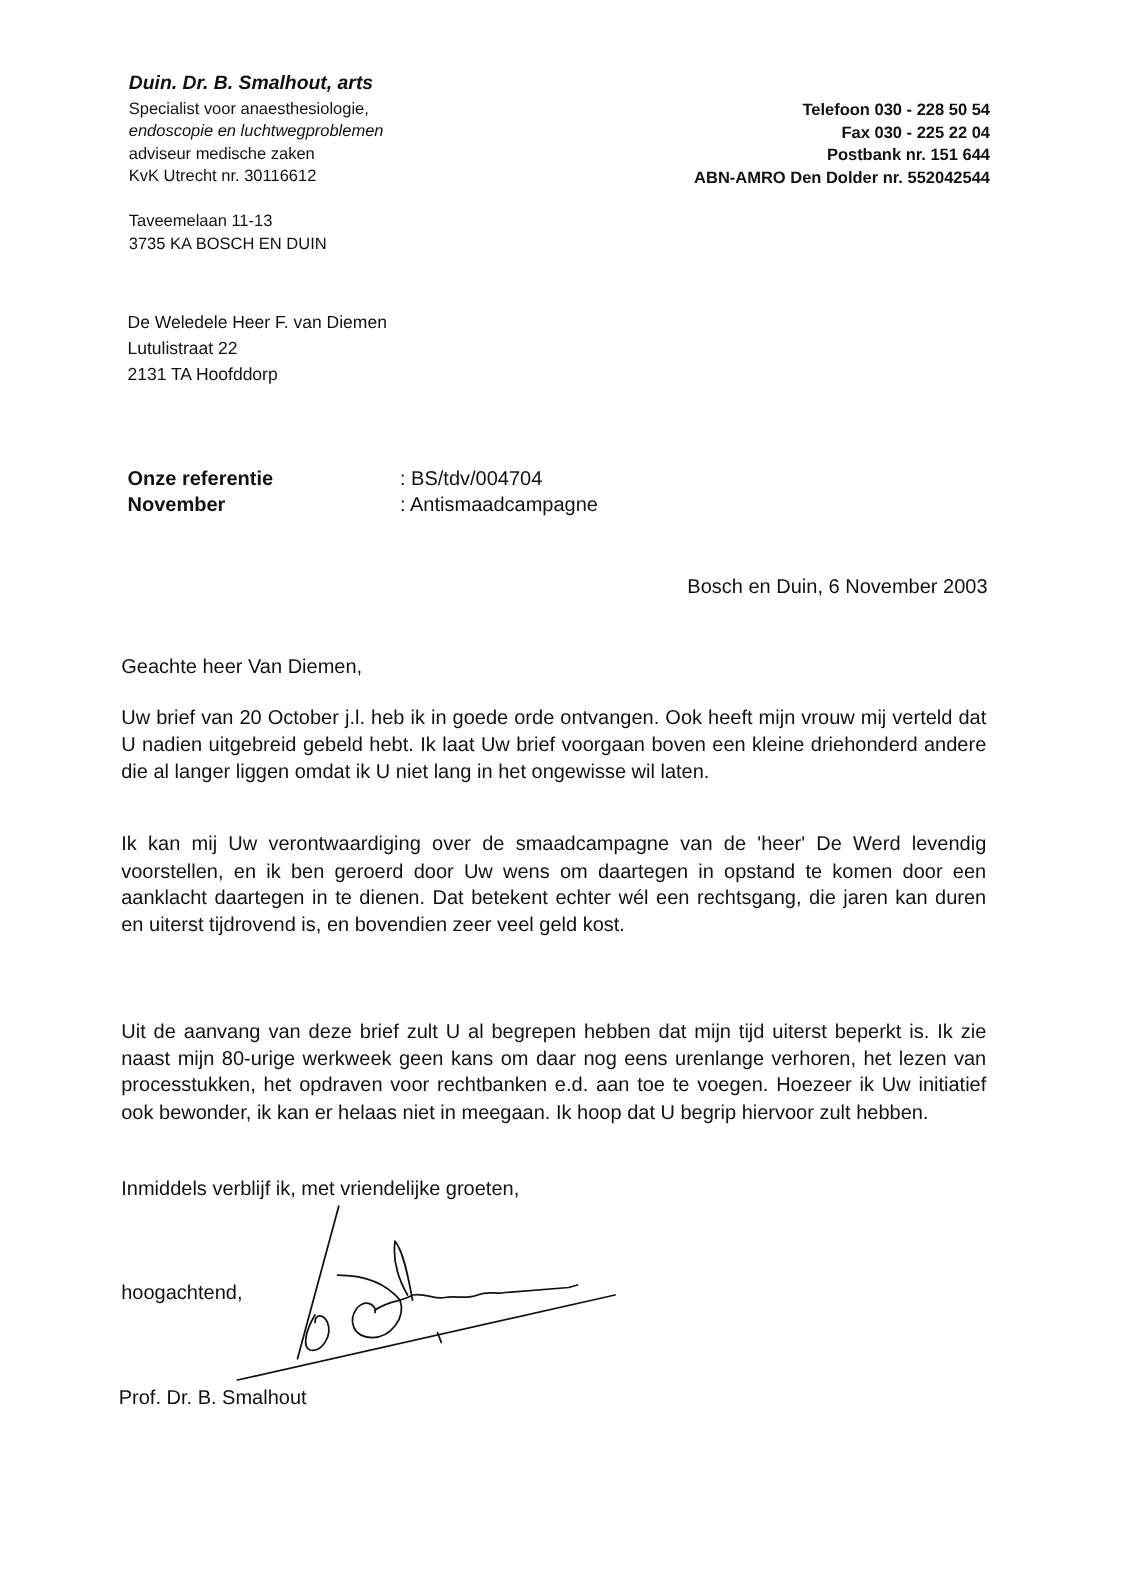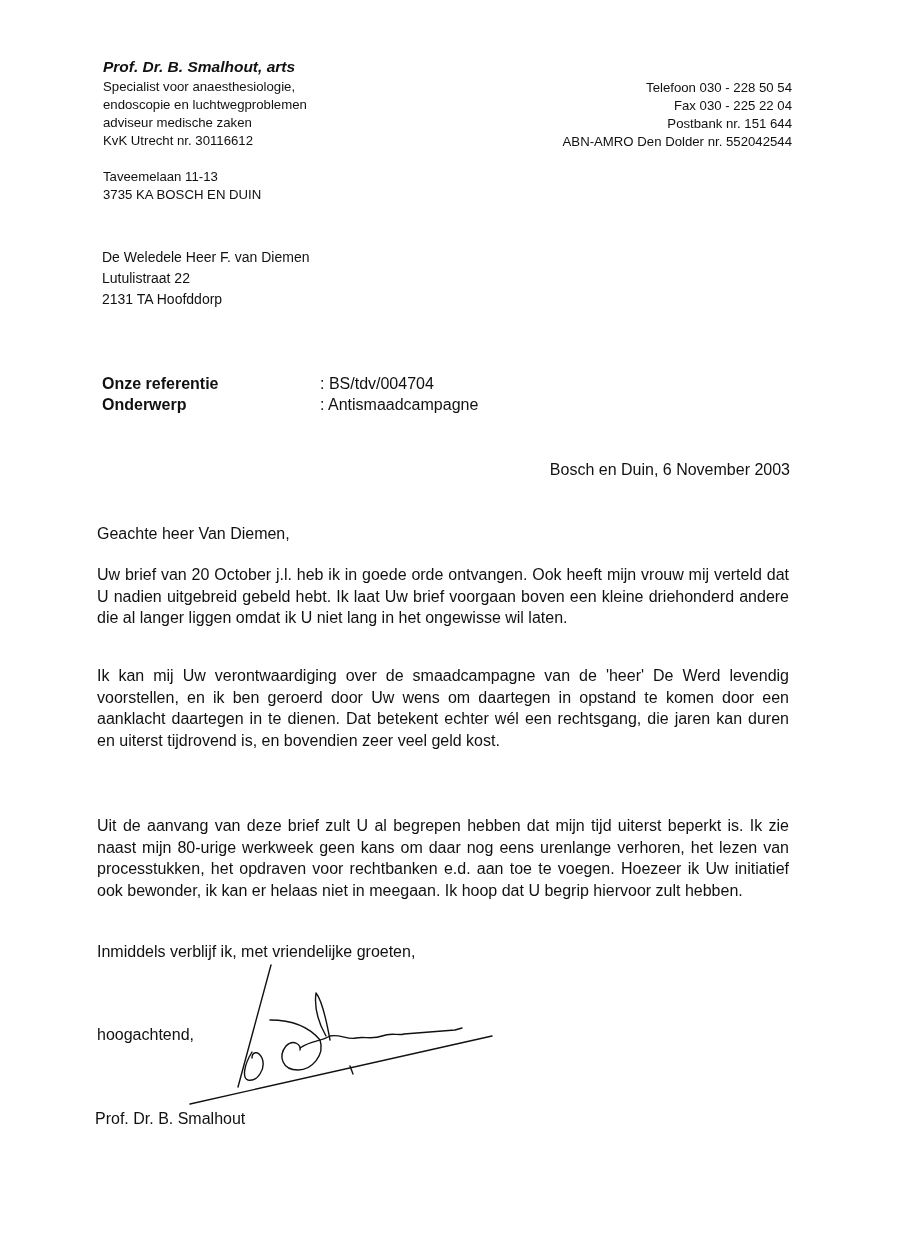--- a/index.html
+++ b/index.html
@@ -1,51 +1,51 @@
 <!DOCTYPE html>
 <html><head>
 <meta charset="utf-8">
 <style>
   html, body { margin: 0; padding: 0; background: #ffffff; }
   body { width: 900px; height: 1258px; position: relative; overflow: hidden;
          font-family: "Liberation Sans", sans-serif; color: #111111; }
   .abs { position: absolute; white-space: nowrap; }
   .lh-head { font-size: 13.2px; line-height: 18px; }
   .sender-name { font-size: 15.5px; font-weight: bold; font-style: italic; line-height: 18px; }
-  .contact { right: 108px; text-align: right; font-size: 13.2px; line-height: 17.8px; }
+  .contact { right: 108px; text-align: right; font-size: 13.2px; line-height: 17.8px; font-weight: bold; }
   .recipient { font-size: 14px; line-height: 20.5px; }
   .ref-label { font-size: 16px; font-weight: bold; line-height: 21px; }
   .ref-val { font-size: 16px; line-height: 21px; }
   .body-text { font-size: 16px; line-height: 21.5px; }
   .para { position: absolute; left: 97px; width: 692px; text-align: justify; font-size: 16px; line-height: 21.6px; white-space: normal; }
   .sig { position: absolute; left: 0; top: 0; width: 900px; height: 1258px; pointer-events: none; }
 </style>
 </head>
 <body>
 
-<div class="abs sender-name" style="left:103px; top:58px;">Prof. Dr. B. Smalhout, arts</div>
+<div class="abs sender-name" style="left:103px; top:58px;">Duin. Dr. B. Smalhout, arts</div>
 <div class="abs lh-head" style="left:103px; top:78px;">Specialist voor anaesthesiologie,</div>
-<div class="abs lh-head" style="left:103px; top:96px;">endoscopie en luchtwegproblemen</div>
+<div class="abs lh-head" style="left:103px; top:96px;font-style:italic;">endoscopie en luchtwegproblemen</div>
 <div class="abs lh-head" style="left:103px; top:114px;">adviseur medische zaken</div>
 <div class="abs lh-head" style="left:103px; top:132px;">KvK Utrecht nr. 30116612</div>
 <div class="abs lh-head" style="left:103px; top:168px;">Taveemelaan 11-13</div>
 <div class="abs lh-head" style="left:103px; top:186px;">3735 KA  BOSCH EN DUIN</div>
 
 <div class="abs contact" style="top:79px;">Telefoon 030 - 228 50 54</div>
 <div class="abs contact" style="top:97px;">Fax 030 - 225 22 04</div>
 <div class="abs contact" style="top:115px;">Postbank nr. 151 644</div>
 <div class="abs contact" style="top:133px;">ABN-AMRO Den Dolder nr. 552042544</div>
 
 <div class="abs recipient" style="left:102px; top:247px;">De Weledele Heer F. van Diemen</div>
 <div class="abs recipient" style="left:102px; top:268px;">Lutulistraat 22</div>
 <div class="abs recipient" style="left:102px; top:289px;">2131 TA  Hoofddorp</div>
 
 <div class="abs ref-label" style="left:102px; top:373px;">Onze referentie</div>
 <div class="abs ref-val" style="left:320px; top:373px;">: BS/tdv/004704</div>
-<div class="abs ref-label" style="left:102px; top:394px;">Onderwerp</div>
+<div class="abs ref-label" style="left:102px; top:394px;">November</div>
 <div class="abs ref-val" style="left:320px; top:394px;">: Antismaadcampagne</div>
 
 <div class="abs body-text" style="right:110px; top:459px;">Bosch en Duin, 6 November  2003</div>
 
 <div class="abs body-text" style="left:97px; top:523px;">Geachte heer Van Diemen,</div>
 
 <div class="para" style="top:564px;">Uw brief van 20 October j.l. heb ik in goede orde ontvangen. Ook heeft mijn vrouw mij verteld dat U nadien uitgebreid gebeld hebt. Ik laat Uw brief voorgaan boven een kleine driehonderd andere die al langer liggen omdat ik U niet lang in het ongewisse wil laten.</div>
 <div class="para" style="top:665px;">Ik kan mij Uw verontwaardiging over de smaadcampagne van de 'heer' De Werd levendig voorstellen, en ik ben geroerd door Uw wens om daartegen in opstand te komen door een aanklacht daartegen in te dienen. Dat betekent echter wél een rechtsgang, die jaren kan duren en uiterst tijdrovend is, en bovendien zeer veel geld kost.</div>
 <div class="para" style="top:815px;">Uit de aanvang van deze brief zult U al begrepen hebben dat mijn tijd uiterst beperkt is.  Ik zie naast mijn 80-urige werkweek geen kans om daar nog eens urenlange verhoren, het lezen van processtukken, het opdraven voor rechtbanken e.d. aan toe te voegen. Hoezeer ik Uw initiatief ook bewonder, ik kan er helaas niet in meegaan. Ik hoop dat U begrip hiervoor zult hebben.</div>
 

